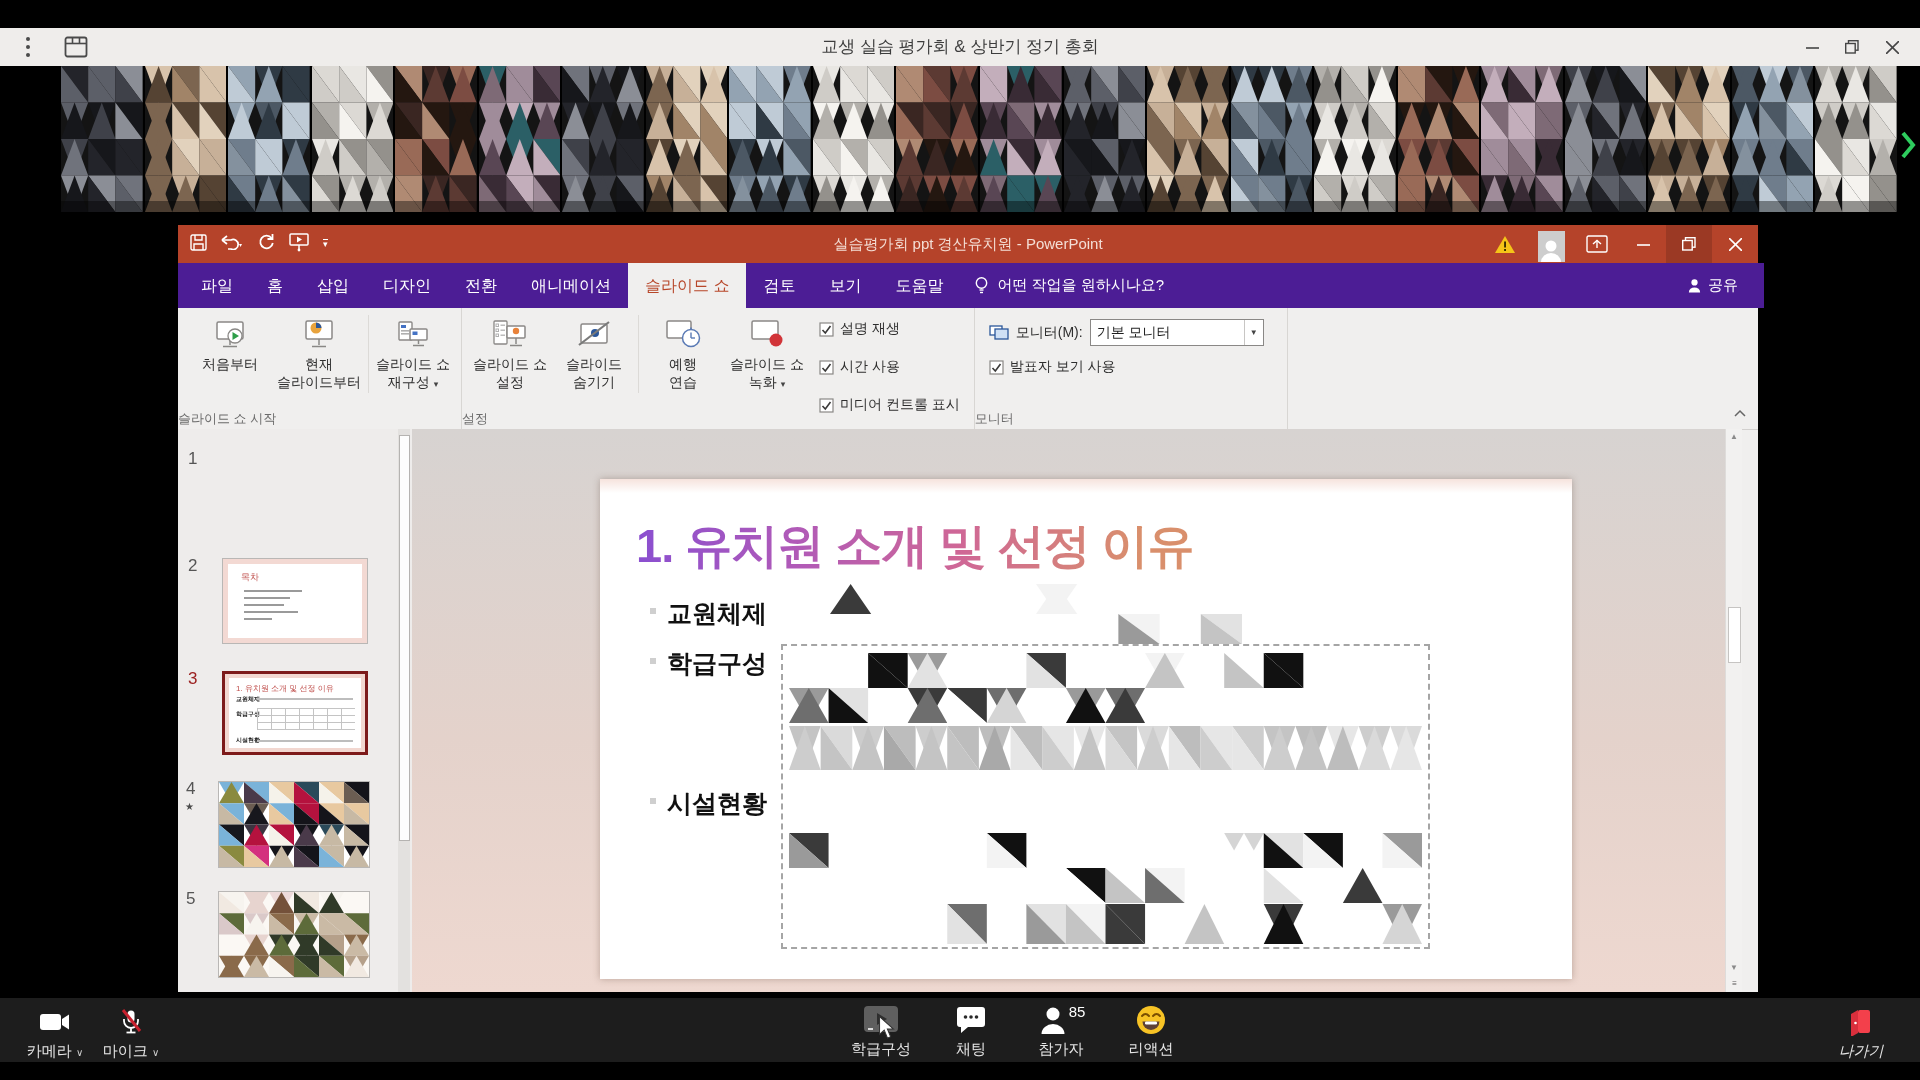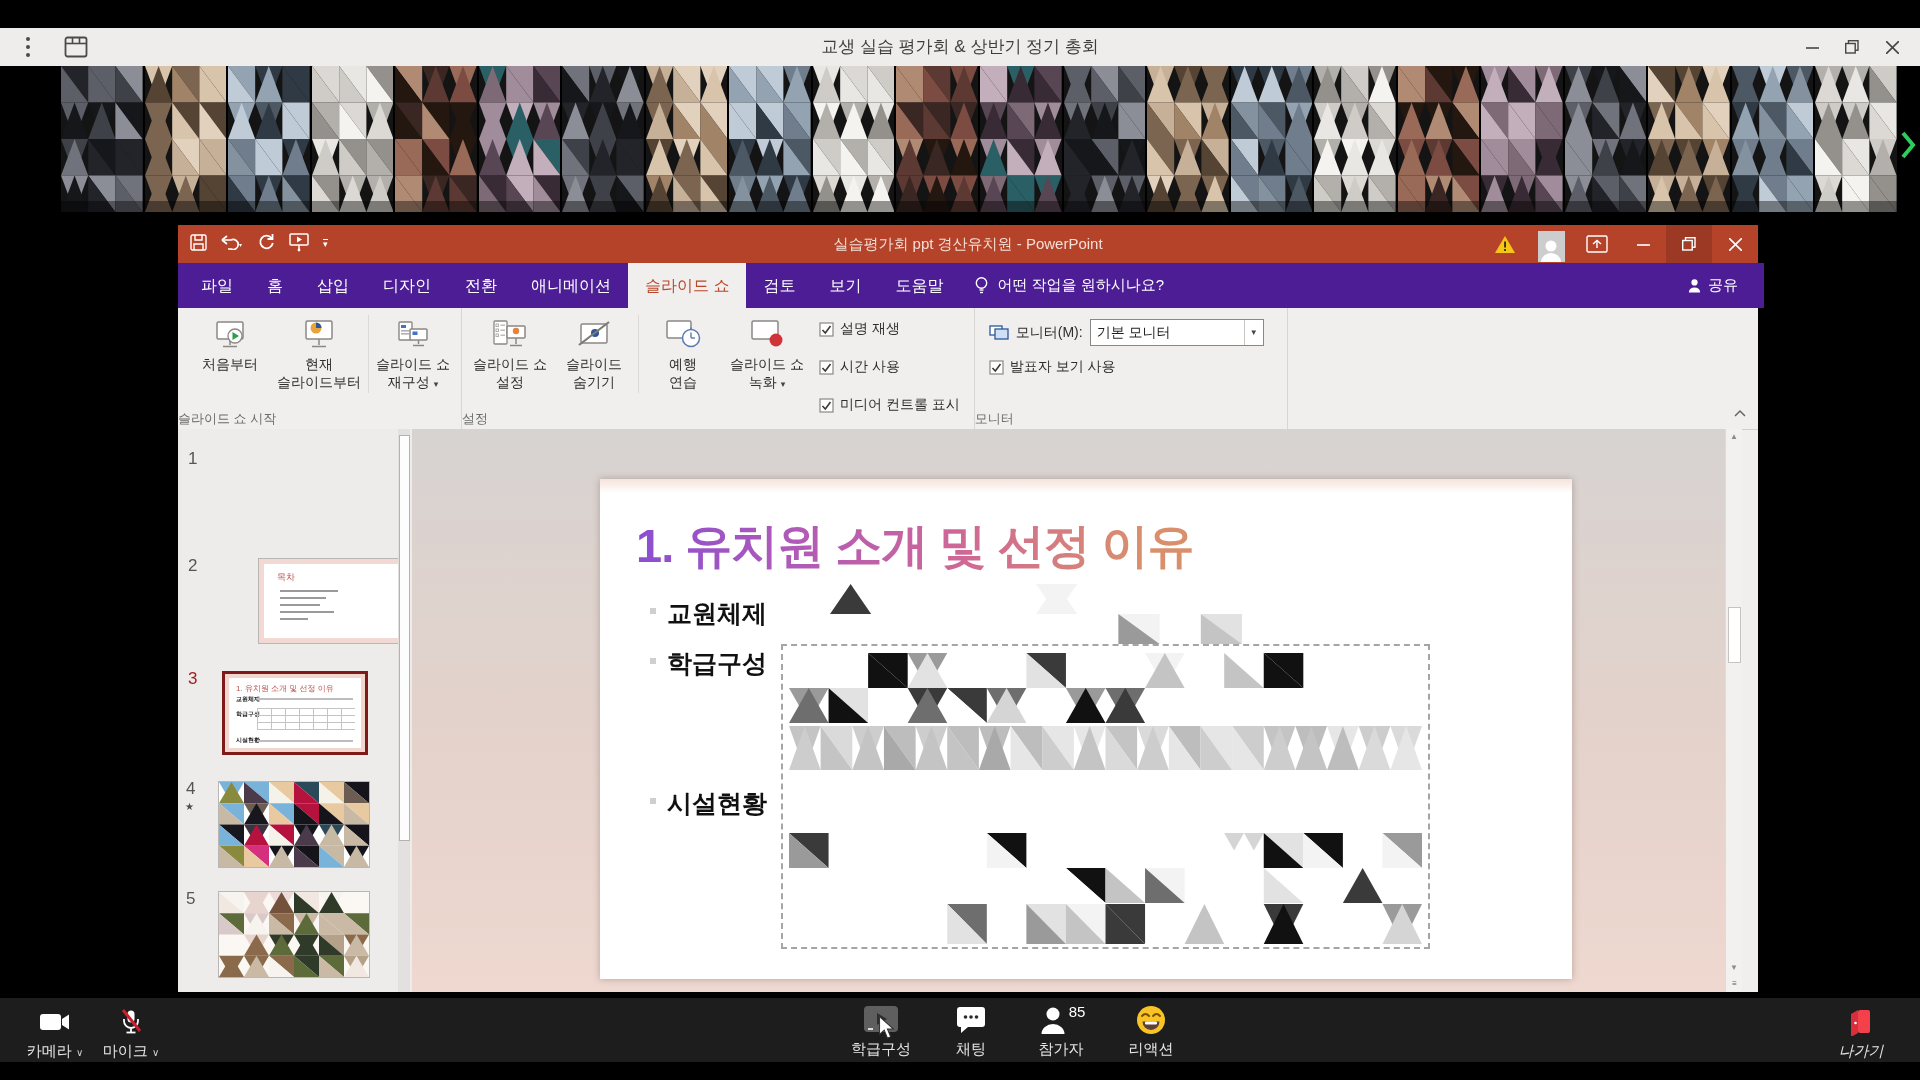--- a/index.html
+++ b/index.html
@@ -1039,21 +1039,21 @@
           </svg>
       </div>
     </div>
 
     <div class="ppt-body">
 
       <div class="panel">
         <div class="snum" style="left:10px;top:20px;">1</div>
 
         <div class="snum" style="left:10px;top:127px;">2</div>
-        <div class="thumb t2" style="top:129px;height:86px;margin-left:36px;">
+        <div class="thumb t2" style="top:129px;height:86px;">
           <div class="inner">
             <div class="t2t">목차</div>
             <div class="ln" style="top:26px;width:58px;"></div>
             <div class="ln" style="top:33px;width:46px;"></div>
             <div class="ln" style="top:40px;width:40px;"></div>
             <div class="ln" style="top:47px;width:54px;"></div>
             <div class="ln" style="top:54px;width:28px;"></div>
           </div>
         </div>
 

